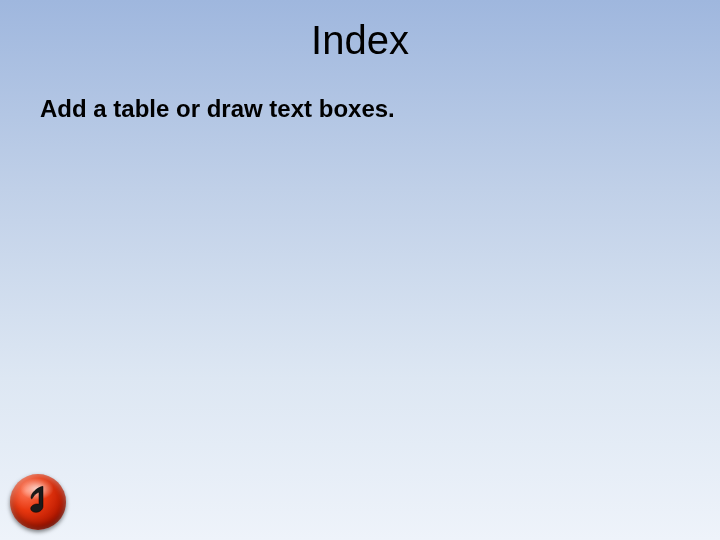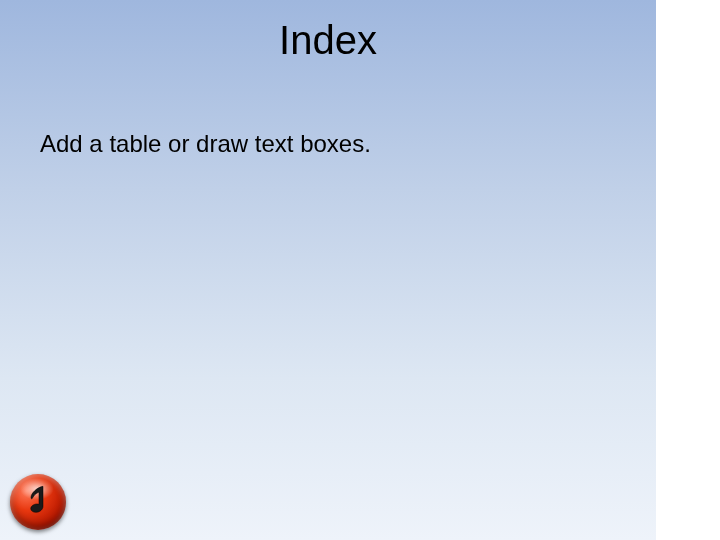--- a/index.html
+++ b/index.html
@@ -3,43 +3,42 @@
   <meta charset="utf-8">
   <style>
     * { margin: 0; padding: 0; box-sizing: border-box; }
     body {
       width: 720px;
       height: 540px;
       overflow: hidden;
       font-family: Verdana, Geneva, sans-serif;
     }
     .slide {
-      width: 656px;
+      width: 720px;
       height: 540px;
       background: linear-gradient(to bottom, #9fb7de 0%, #c0d0e8 35%, #dde7f3 70%, #eef3fa 100%);
       position: relative;
     }
     .title {
       position: absolute;
       top: 18px;
       left: 0;
       width: 100%;
       text-align: center;
       font-size: 40px;
       font-weight: 400;
       color: #000;
     }
     .body-text {
       position: absolute;
       top: 95px;
       left: 40px;
       font-size: 24px;
-      font-weight: 400;
+      font-weight: 700;
       color: #000;
-      margin-top: 35px;
     }
     .music-icon {
       position: absolute;
       bottom: 10px;
       left: 10px;
       width: 56px;
       height: 56px;
     }
     .music-icon .orb {
       width: 56px;

